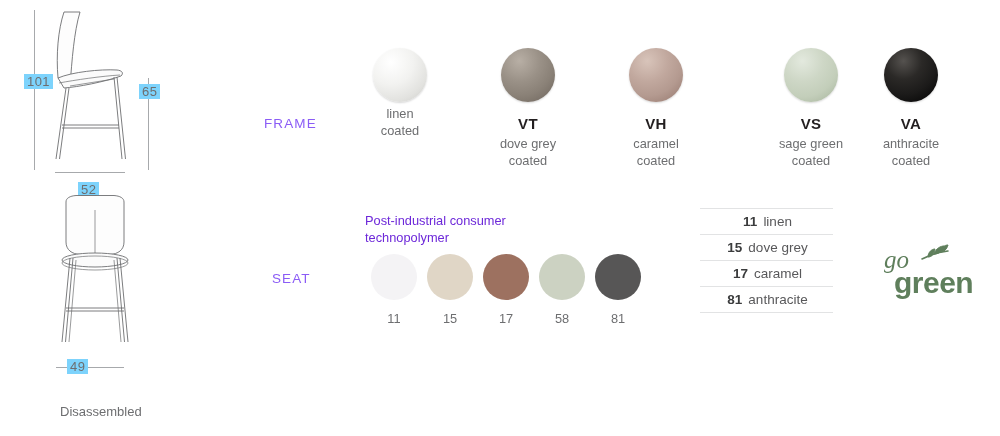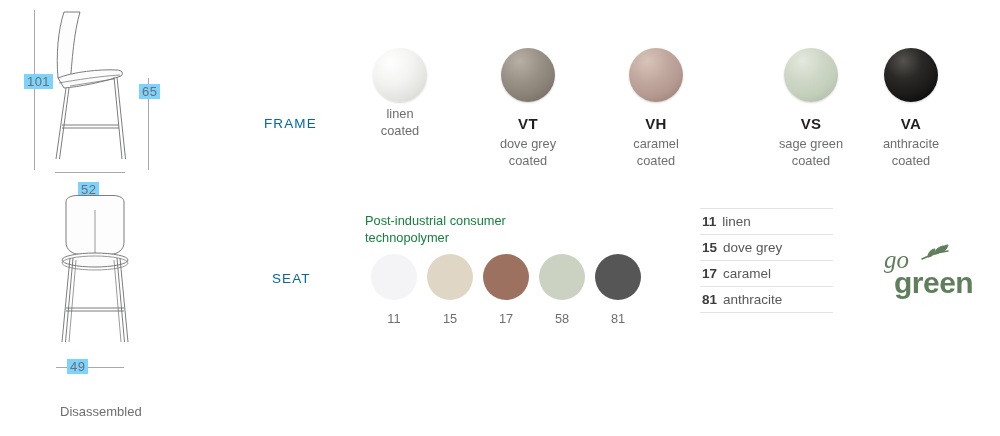--- a/index.html
+++ b/index.html
@@ -18,53 +18,53 @@
     white-space:nowrap;
   }
   .dim-line-v{position:absolute;width:1px;background:#a7a9ac;}
   .dim-line-h{position:absolute;height:1px;background:#a7a9ac;}
   .caption{
     position:absolute;font-size:13px;color:#6d6e70;white-space:nowrap;
   }
 
   
   .row-label{
-    position:absolute;font-size:13.5px;color:#0369a1;
+    position:absolute;font-size:13.5px;color:#8b5cf6;
     letter-spacing:1.1px;white-space:nowrap;
   }
   .swatch-col{position:absolute;text-align:center;width:130px;}
   .sphere{
     width:54px;height:54px;border-radius:50%;margin:0 auto;
     box-shadow:0 1px 2px rgba(0,0,0,.16);
   }
   .code{
     font-size:15px;font-weight:bold;color:#231f20;
     margin-top:13px;letter-spacing:.3px;
   }
   .desc{
     font-size:12.8px;color:#6d6e70;line-height:1.32;margin-top:4px;
   }
 
   
   .seat-note{
-    position:absolute;font-size:12.8px;color:#15803d;line-height:1.34;
+    position:absolute;font-size:12.8px;color:#6d28d9;line-height:1.34;
     white-space:pre-line;
   }
   .seat-col{position:absolute;text-align:center;width:56px;}
   .disc{
     width:46px;height:46px;border-radius:50%;margin:0 auto;
   }
   .seat-num{font-size:12.8px;color:#6d6e70;margin-top:11px;}
 
   
   .legend{position:absolute;left:700px;top:208px;width:133px;}
   .legend-row{
     border-top:1px solid #e2e3e4;
     padding:5px 0 5px 2px;
-    font-size:13.5px;color:#58585a;white-space:nowrap;
+    font-size:13.5px;color:#58585a;white-space:nowrap;text-align:center;
   }
   .legend-row:last-child{border-bottom:1px solid #e2e3e4;}
   .legend-num{font-weight:bold;color:#3b3c3d;margin-right:6px;}
 
   
   .gogreen{position:absolute;left:878px;top:243px;width:110px;height:58px;}
 </style>
 </head>
 <body>
 

